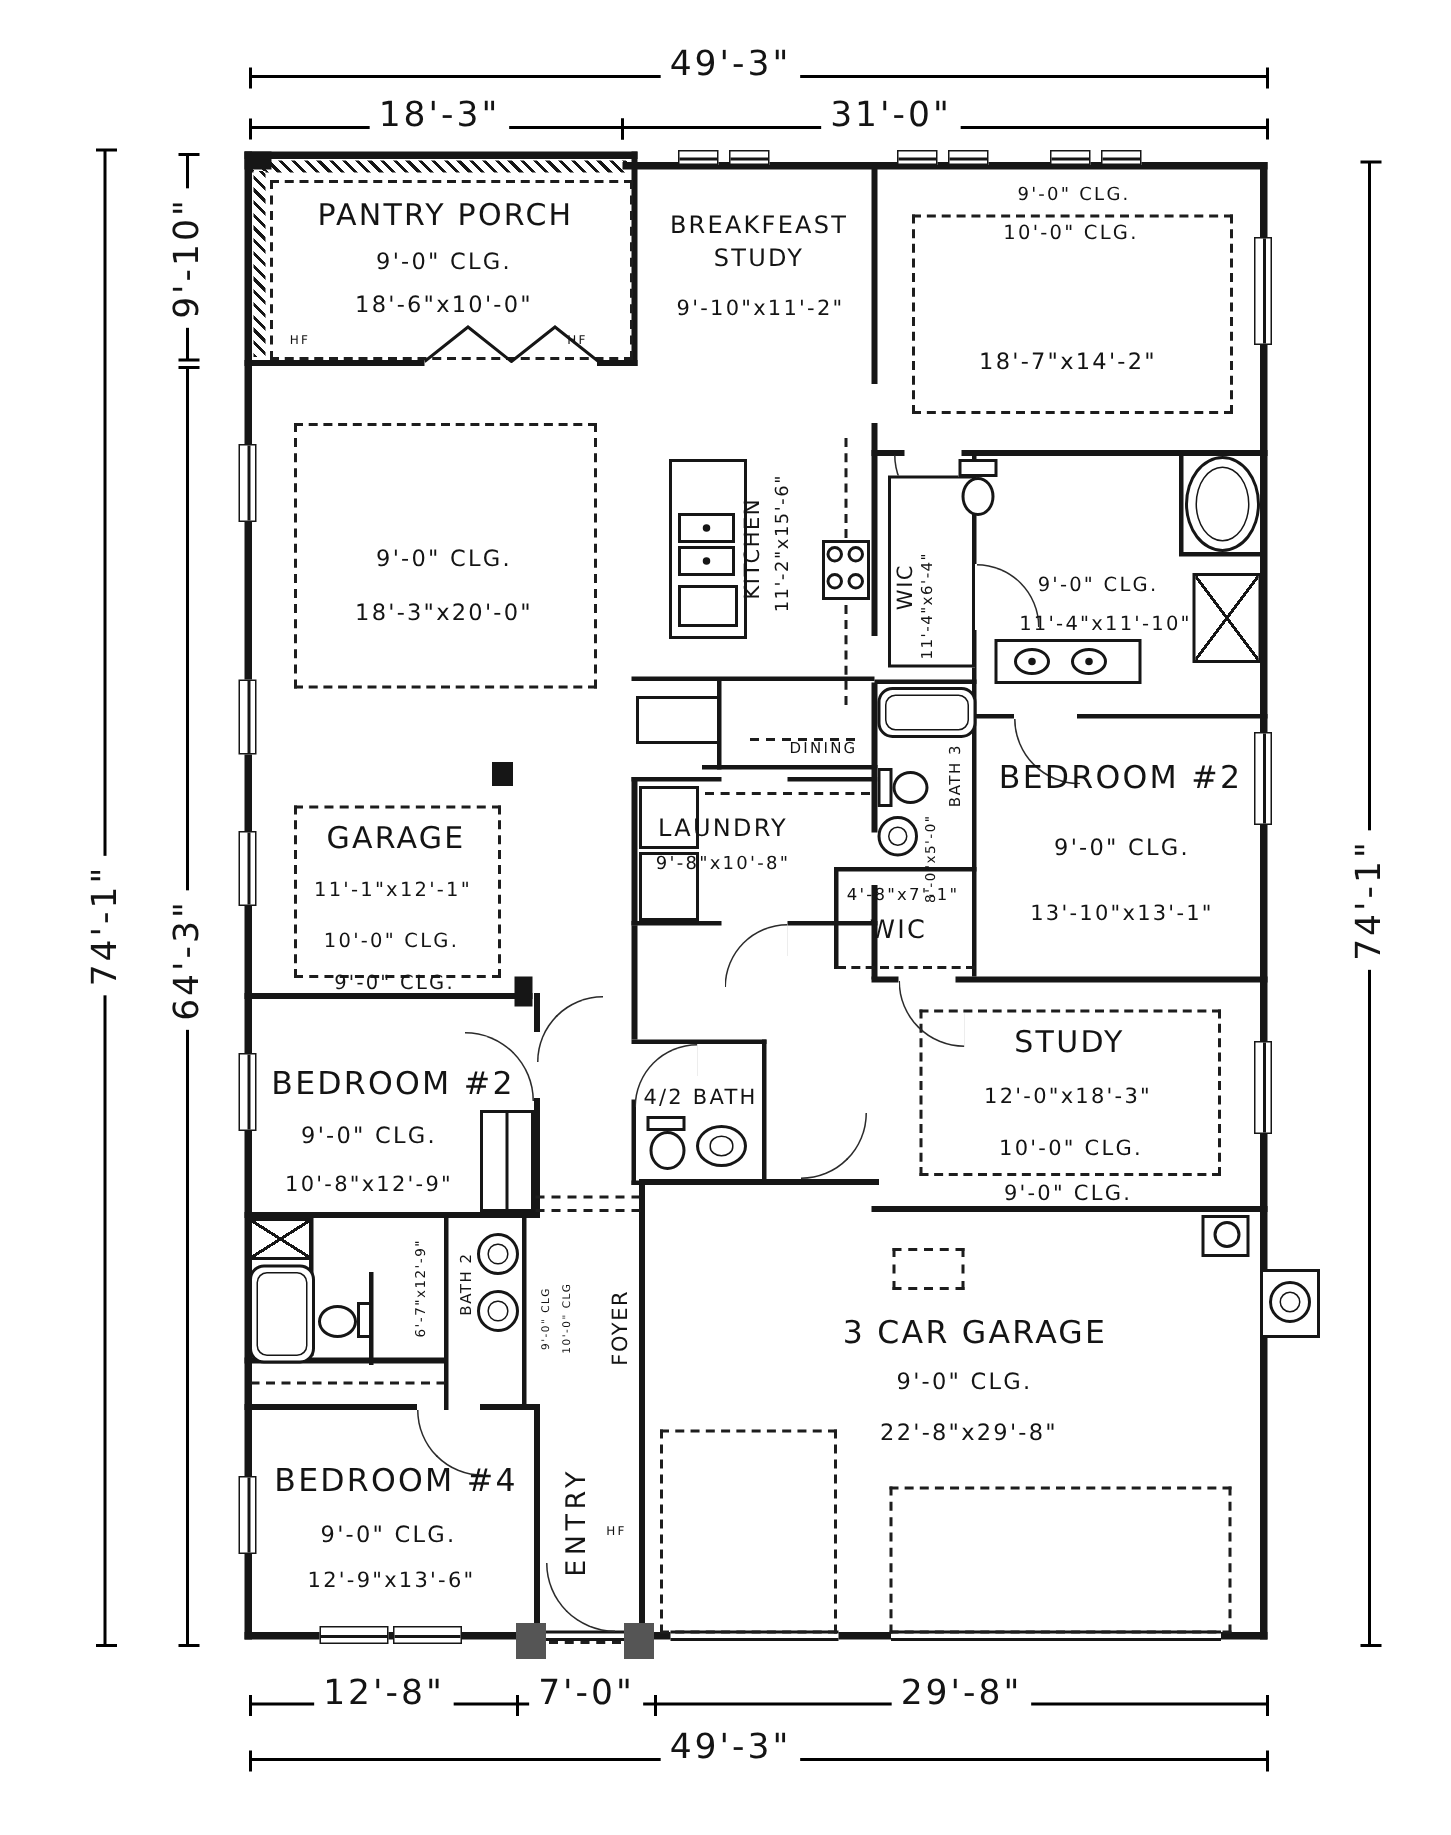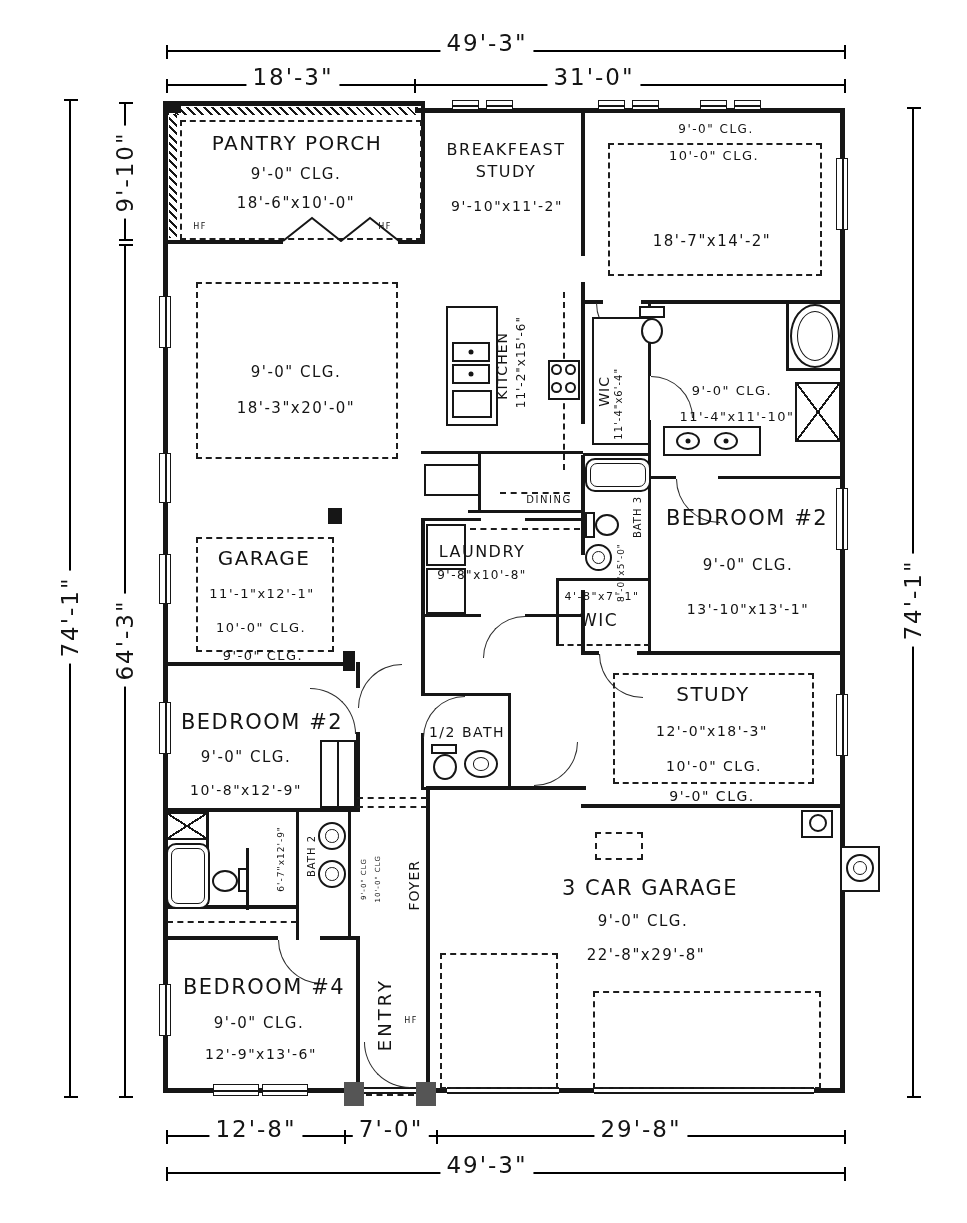--- a/index.html
+++ b/index.html
@@ -286,21 +286,21 @@
 
   <div class="lb" style="left:264px;top:546px;font-size:20px">GARAGE</div>
   <div class="lb" style="left:262px;top:586px;font-size:13px">11'-1"x12'-1"</div>
   <div class="lb" style="left:261px;top:620px;font-size:13px">10'-0" CLG.</div>
   <div class="lb" style="left:263px;top:648px;font-size:13px">9'-0" CLG.</div>
 
   <div class="lb" style="left:262px;top:710px;font-size:21px">BEDROOM #2</div>
   <div class="lb" style="left:246px;top:748px;font-size:15px">9'-0" CLG.</div>
   <div class="lb" style="left:246px;top:782px;font-size:14px">10'-8"x12'-9"</div>
 
-  <div class="lb" style="left:467px;top:724px;font-size:14px">1/2 BATH</div>
+  <div class="lb" style="left:467px;top:724px;font-size:14px">4/2 BATH</div>
 
   <div class="lb" style="left:713px;top:682px;font-size:20px">STUDY</div>
   <div class="lb" style="left:712px;top:723px;font-size:14px">12'-0"x18'-3"</div>
   <div class="lb" style="left:714px;top:758px;font-size:14px">10'-0" CLG.</div>
   <div class="lb" style="left:712px;top:788px;font-size:14px">9'-0" CLG.</div>
 
   <div class="v" style="left:306px;top:835px;font-size:10px">BATH 2</div>
   <div class="v" style="left:276px;top:826px;font-size:9px">6'-7"x12'-9"</div>
 
   <div class="v" style="left:360px;top:858px;font-size:7px">9'-0" CLG</div>

